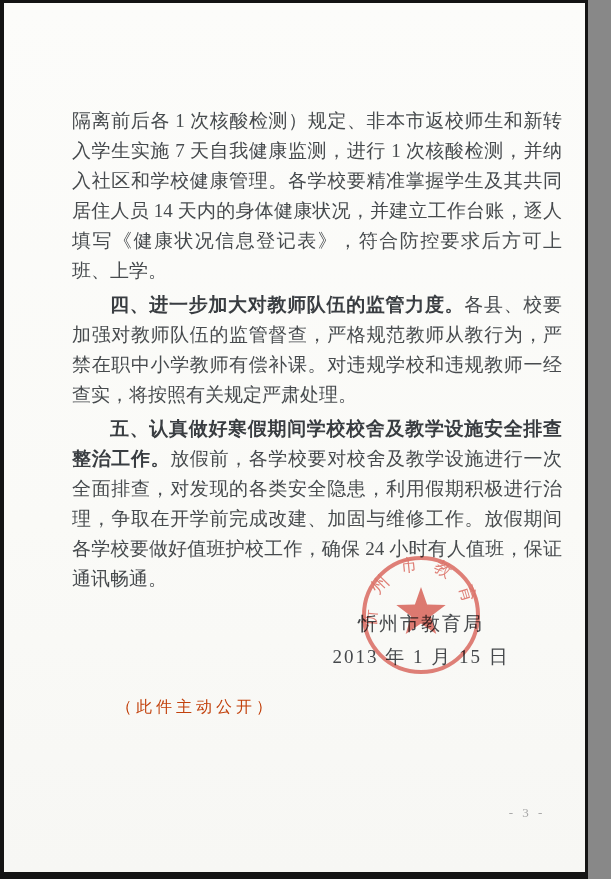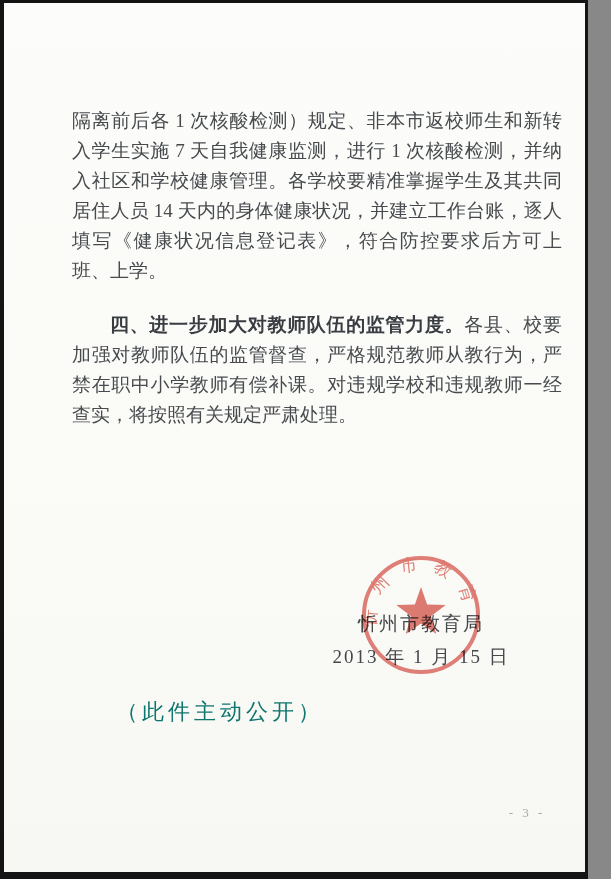--- a/index.html
+++ b/index.html
@@ -24,21 +24,21 @@
     left: 68px;
     top: 103px;
     width: 490px;
     color: #474b4e;
     font-size: 19px;
     line-height: 30px;
     text-align: justify;
     text-justify: inter-character;
   }
   .para { margin: 0; }
-  .para.indent { text-indent: 2em; margin-top: 24px; }
+  .para.indent { text-indent: 2em; margin-top: 4px; }
   .seg.bold { font-weight: bold; color: #393d41; }
   .signature-block {
     position: absolute;
     left: 317px;
     top: 604px;
     width: 200px;
     text-align: center;
     color: #45484b;
     font-size: 19px;
     line-height: 33px;
@@ -50,22 +50,22 @@
     top: 551px;
     width: 122px;
     height: 122px;
     mix-blend-mode: multiply;
     opacity: 0.88;
   }
   .disclosure-note {
     position: absolute;
     left: 112px;
     top: 694px;
-    color: #0f766e;
-    font-size: 22px;
+    color: #c2410c;
+    font-size: 16px;
     letter-spacing: 4px;
   }
   .page-number {
     position: absolute;
     left: 478px;
     top: 802px;
     width: 90px;
     text-align: center;
     color: #a6a6a6;
     font-size: 13px;
@@ -74,20 +74,21 @@
 </style>
 </head>
 <body>
 
 <div class="page">
   <div class="paper-tint"></div>
 
   <div class="doc-body">
       <div class="para"><span class="seg">隔离前后各 1 次核酸检测）规定、非本市返校师生和新转入学生实施 7 天自我健康监测，进行 1 次核酸检测，并纳入社区和学校健康管理。各学校要精准掌握学生及其共同居住人员 14 天内的身体健康状况，并建立工作台账，逐人填写《健康状况信息登记表》，符合防控要求后方可上班、上学。</span></div>
       <div class="para indent"><span class="seg bold">四、进一步加大对教师队伍的监管力度。</span><span class="seg">各县、校要加强对教师队伍的监管督查，严格规范教师从教行为，严禁在职中小学教师有偿补课。对违规学校和违规教师一经查实，将按照有关规定严肃处理。</span></div>
+      <div class="para indent"><span class="seg bold">五、认真做好寒假期间学校校舍及教学设施安全排查整治工作。</span><span class="seg">放假前，各学校要对校舍及教学设施进行一次全面排查，对发现的各类安全隐患，利用假期积极进行治理，争取在开学前完成改建、加固与维修工作。放假期间各学校要做好值班护校工作，确保 24 小时有人值班，保证通讯畅通。</span></div>
     </div>
 
   <div class="signature-block">
     <div>忻州市教育局</div>
     <div>2013 年 1 月 15 日</div>
   </div>
 
   <svg class="seal-svg" viewBox="0 0 122 122">
     <circle cx="61" cy="61" r="57" fill="none" stroke="#dd6258" stroke-width="4" opacity="0.9"></circle>
     <path id="sealArc" d="M 18.7 76.4 A 45 45 0 1 1 103.3 76.4" fill="none"></path>

